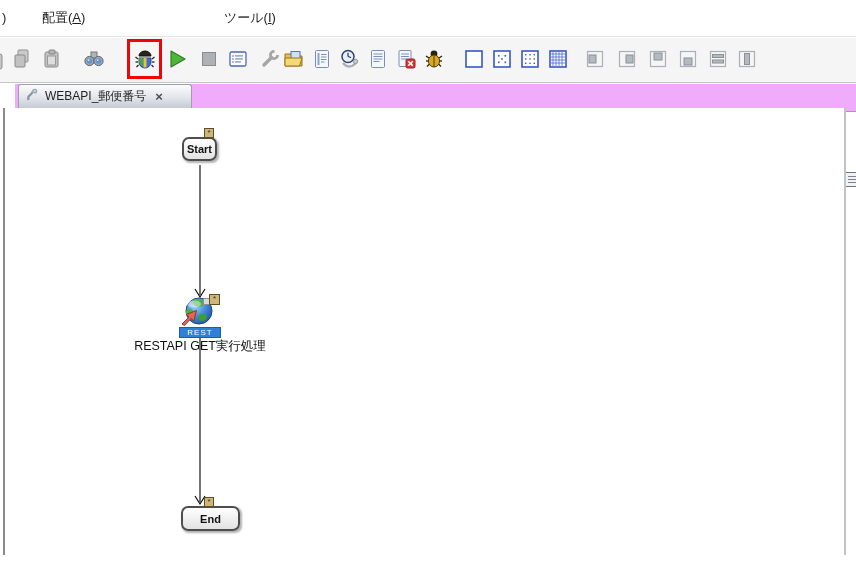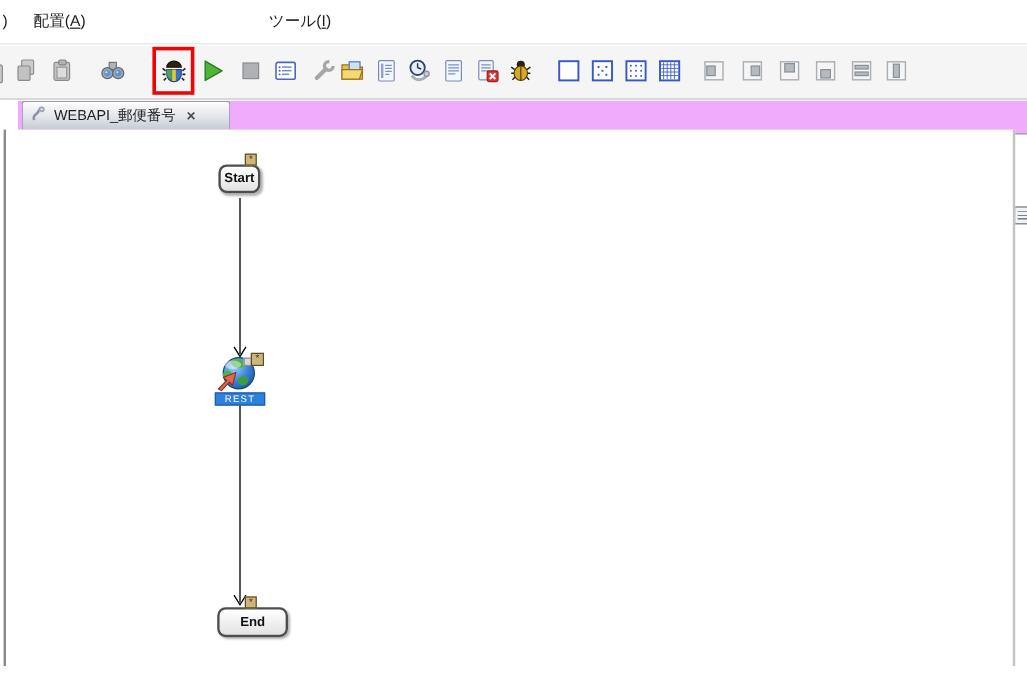--- a/index.html
+++ b/index.html
@@ -45,21 +45,21 @@
     color:#ffffff;font-size:8px;font-weight:normal;letter-spacing:1px;text-align:center;line-height:9px;}
   .node-title{position:absolute;left:110px;top:230px;width:170px;z-index:1;
     font-size:12.5px;color:#101010;text-align:center;white-space:nowrap;}
   .globe{position:absolute;left:176px;top:188px;width:34px;height:32px;cursor:pointer;z-index:2;}
 </style>
 </head>
 <body>
 
 <div class="menubar">
   <div class="menu-item" style="left:2px"><span class="pre">)</span><span class="mn"></span><span></span></div>
-  <div class="menu-item" style="left:28px"><span>配置(</span><span class="mn">A</span><span>)</span></div>
+  <div class="menu-item" style="left:42px"><span>配置(</span><span class="mn">A</span><span>)</span></div>
   <div class="menu-item" style="left:224px"><span>ツール(</span><span class="mn">I</span><span>)</span></div>
 </div>
 
 <div class="toolbar"></div>
 
 <span class="tbi" style="left:-15px;top:52px" title="clipped-edge-icon">
   <svg viewBox="0 0 22 22">
       <rect x="6" y="2" width="11" height="15" rx="2" fill="#c7c7c7" stroke="#8f8f8f"></rect>
     </svg>
   </span>
@@ -309,20 +309,21 @@
     <circle cx="18" cy="15" r="13" fill="url(#gb)" stroke="#15457f" stroke-width="1"></circle>
     <path d="M12,4 q6,-2 10,1 q3,3 -1,5 q-5,2 -8,-1 q-3,-3 -1,-5z" fill="#4db04a"></path>
     <path d="M7,13 q4,-1 5,2 q1,3 -2,5 q-4,1 -5,-2 q-1,-3 2,-5z" fill="#4db04a"></path>
     <path d="M20,18 q5,-1 6,2 q0,4 -4,5 q-4,0 -5,-3 q0,-3 3,-4z" fill="#3f9c3c"></path>
     <ellipse cx="13" cy="8" rx="7" ry="3.5" fill="#ffffff" opacity="0.45"></ellipse>
     <path d="M1,28 L8,21 L5.2,18.4 L15.5,14.5 L12.8,25 L10.2,22.4 L3.5,29.5 Z" fill="#e06752" stroke="#8e2c1c" stroke-width="0.9"></path>
   </svg>
   <div class="minisq" style="left:198px;top:190px;"></div>
   <div class="badge" style="left:204px;top:186px;width:11px;height:11px;">*</div>
   <div class="rest-tag">REST</div>
+  <div class="node-title">RESTAPI GET実行処理</div>
 
   <svg class="conn" style="left:187px;top:228px;" width="16" height="170">
     <line x1="8" y1="0" x2="8" y2="166" stroke="#000000" stroke-width="1.1"></line>
     <path d="M3,160 L8,168 L13,160" fill="none" stroke="#000000" stroke-width="1.1"></path>
   </svg>
 
   <div class="flow-node" style="left:176px;top:398px;width:59px;height:25px;">
     <span>End</span>
   </div>
   <div class="badge" style="left:199px;top:389px;">*</div>

